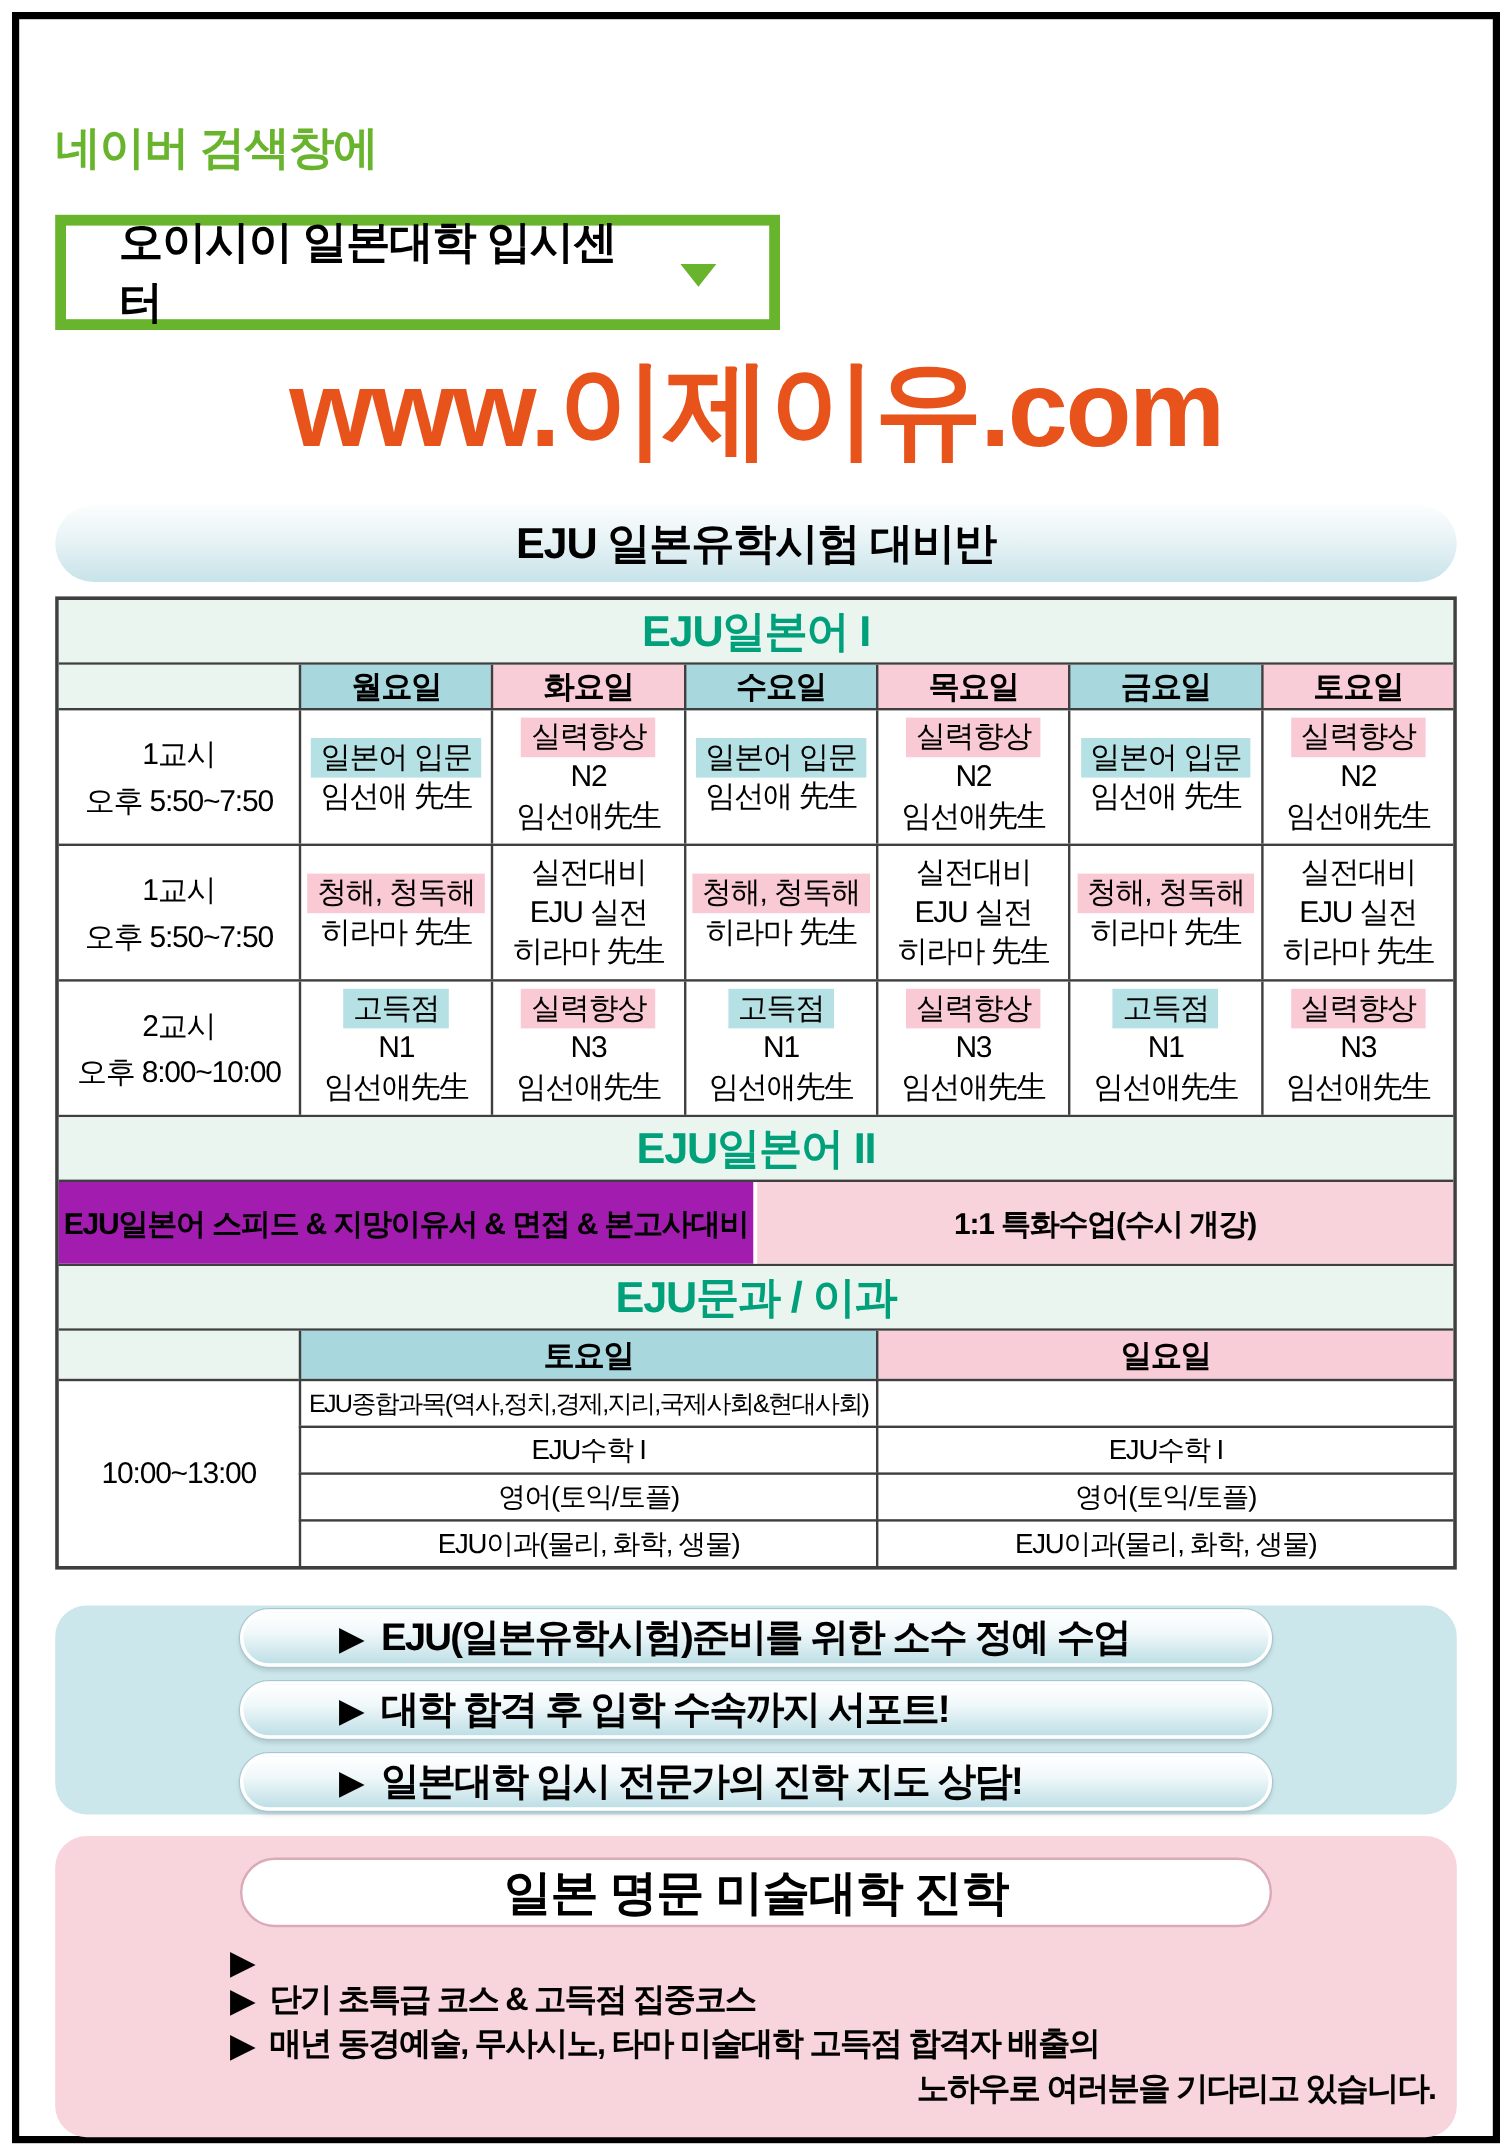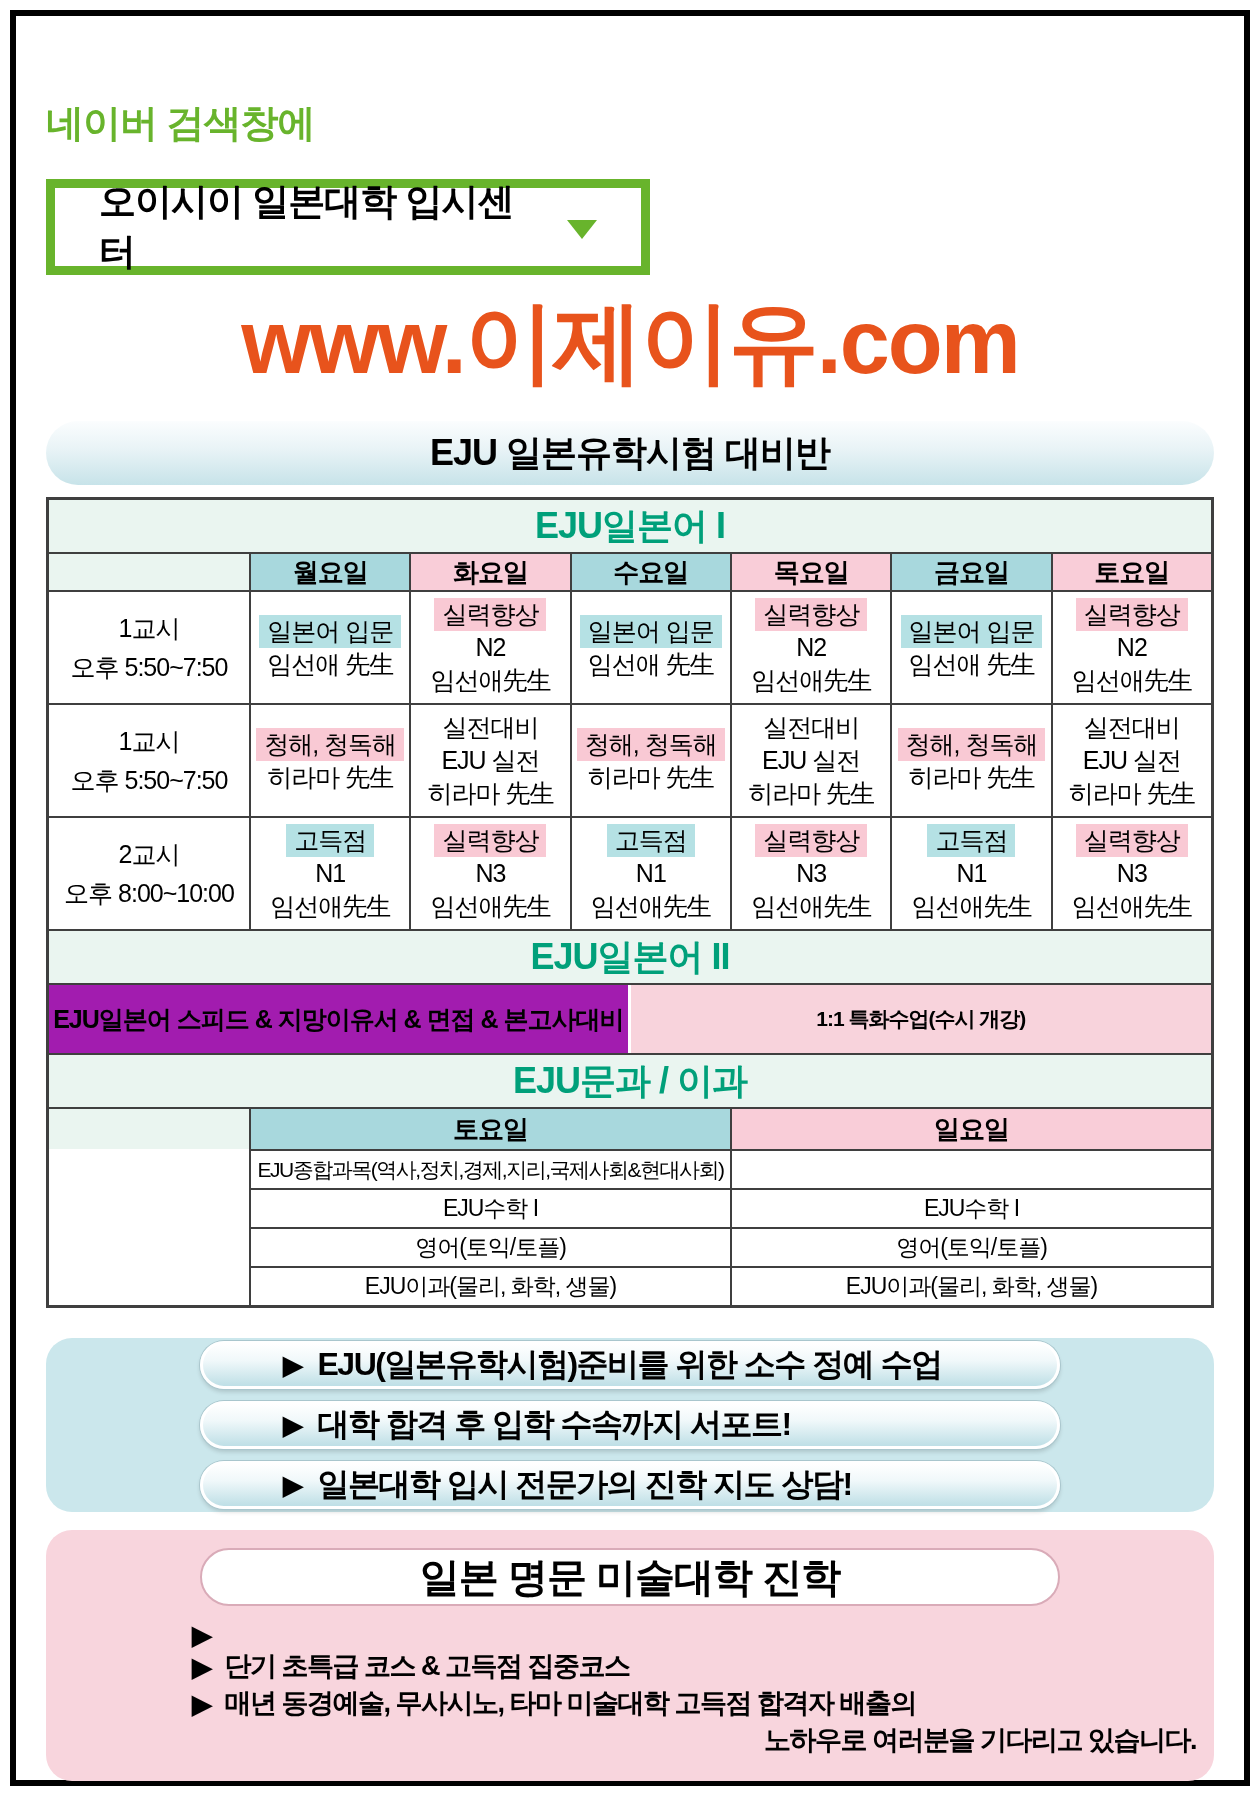--- a/index.html
+++ b/index.html
@@ -61,21 +61,21 @@
   .sched-row { min-height: 96px; }
   .time-cell { display: flex; flex-direction: column; align-items: center; justify-content: center; font-size: 25px; gap: 6px; letter-spacing: -1px; }
   .scell { display: flex; flex-direction: column; align-items: center; justify-content: center; font-size: 25px; line-height: 33px; padding: 6px 2px; letter-spacing: -1px; }
   .hl { padding: 0 8px; line-height: 33px; }
   .hl-teal { background: #b5e1e4; }
   .hl-pink { background: #f9c9d4; }
   .hl:empty, .ln:empty { display: none; }
 
   .split-row { display: grid; grid-template-columns: 49.8% 50.2%; height: 70px; border-bottom: 2px solid #3f3f3f; }
   .split-left { background: #a21caf; display: flex; align-items: center; justify-content: center; font-size: 25px; font-weight: bold; letter-spacing: -1px; white-space: nowrap; }
-  .split-right { background: #f8d3dc; border-left: 3px solid #fff; display: flex; align-items: center; justify-content: center; font-size: 21px; font-weight: bold; letter-spacing: -1px; }
+  .split-right { background: #f8d3dc; border-left: 3px solid #fff; display: flex; align-items: center; justify-content: center; font-size: 25px; font-weight: bold; letter-spacing: -1px; }
 
   .sec3-grid { display: grid; grid-template-columns: 200px 1fr 1fr; grid-template-rows: 40px repeat(4, 39px); }
   .sec3-grid > div { display: flex; align-items: center; justify-content: center; }
   .g-mint { grid-area: 1/1; }
   .g-sat  { grid-area: 1/2; border-left: 2px solid #3f3f3f; }
   .g-sun  { grid-area: 1/3; border-left: 2px solid #3f3f3f; }
   .g-time { grid-area: 2/1/6/2; font-size: 25px; letter-spacing: -1px; }
   .subj { border-left: 2px solid #3f3f3f; border-top: 2px solid #3f3f3f; font-size: 23px; letter-spacing: -1px; white-space: nowrap; overflow: hidden; }
   .subj.small { font-size: 21px; letter-spacing: -1.5px; }
   .g-time { border-top: 2px solid #3f3f3f; }
@@ -271,20 +271,21 @@
     <div class="split-row">
       <div class="split-left">EJU일본어 스피드 &amp; 지망이유서 &amp; 면접 &amp; 본고사대비</div>
       <div class="split-right">1:1 특화수업(수시 개강)</div>
     </div>
 
     <div class="sec-head">EJU문과 / 이과</div>
     <div class="sec3-grid">
       <div class="g-mint mint day-cell"></div>
       <div class="g-sat day-teal day-cell">토요일</div>
       <div class="g-sun day-pink day-cell">일요일</div>
+      <div class="g-time">10:00~13:00</div>
       <div class="subj small r2a">EJU종합과목(역사,정치,경제,지리,국제사회&amp;현대사회)</div>
       <div class="subj r2b"></div>
       <div class="subj r3a">EJU수학 I</div>
       <div class="subj r3b">EJU수학 I</div>
       <div class="subj r4a">영어(토익/토플)</div>
       <div class="subj r4b">영어(토익/토플)</div>
       <div class="subj r5a">EJU이과(물리, 화학, 생물)</div>
       <div class="subj r5b">EJU이과(물리, 화학, 생물)</div>
     </div>
   </div>

